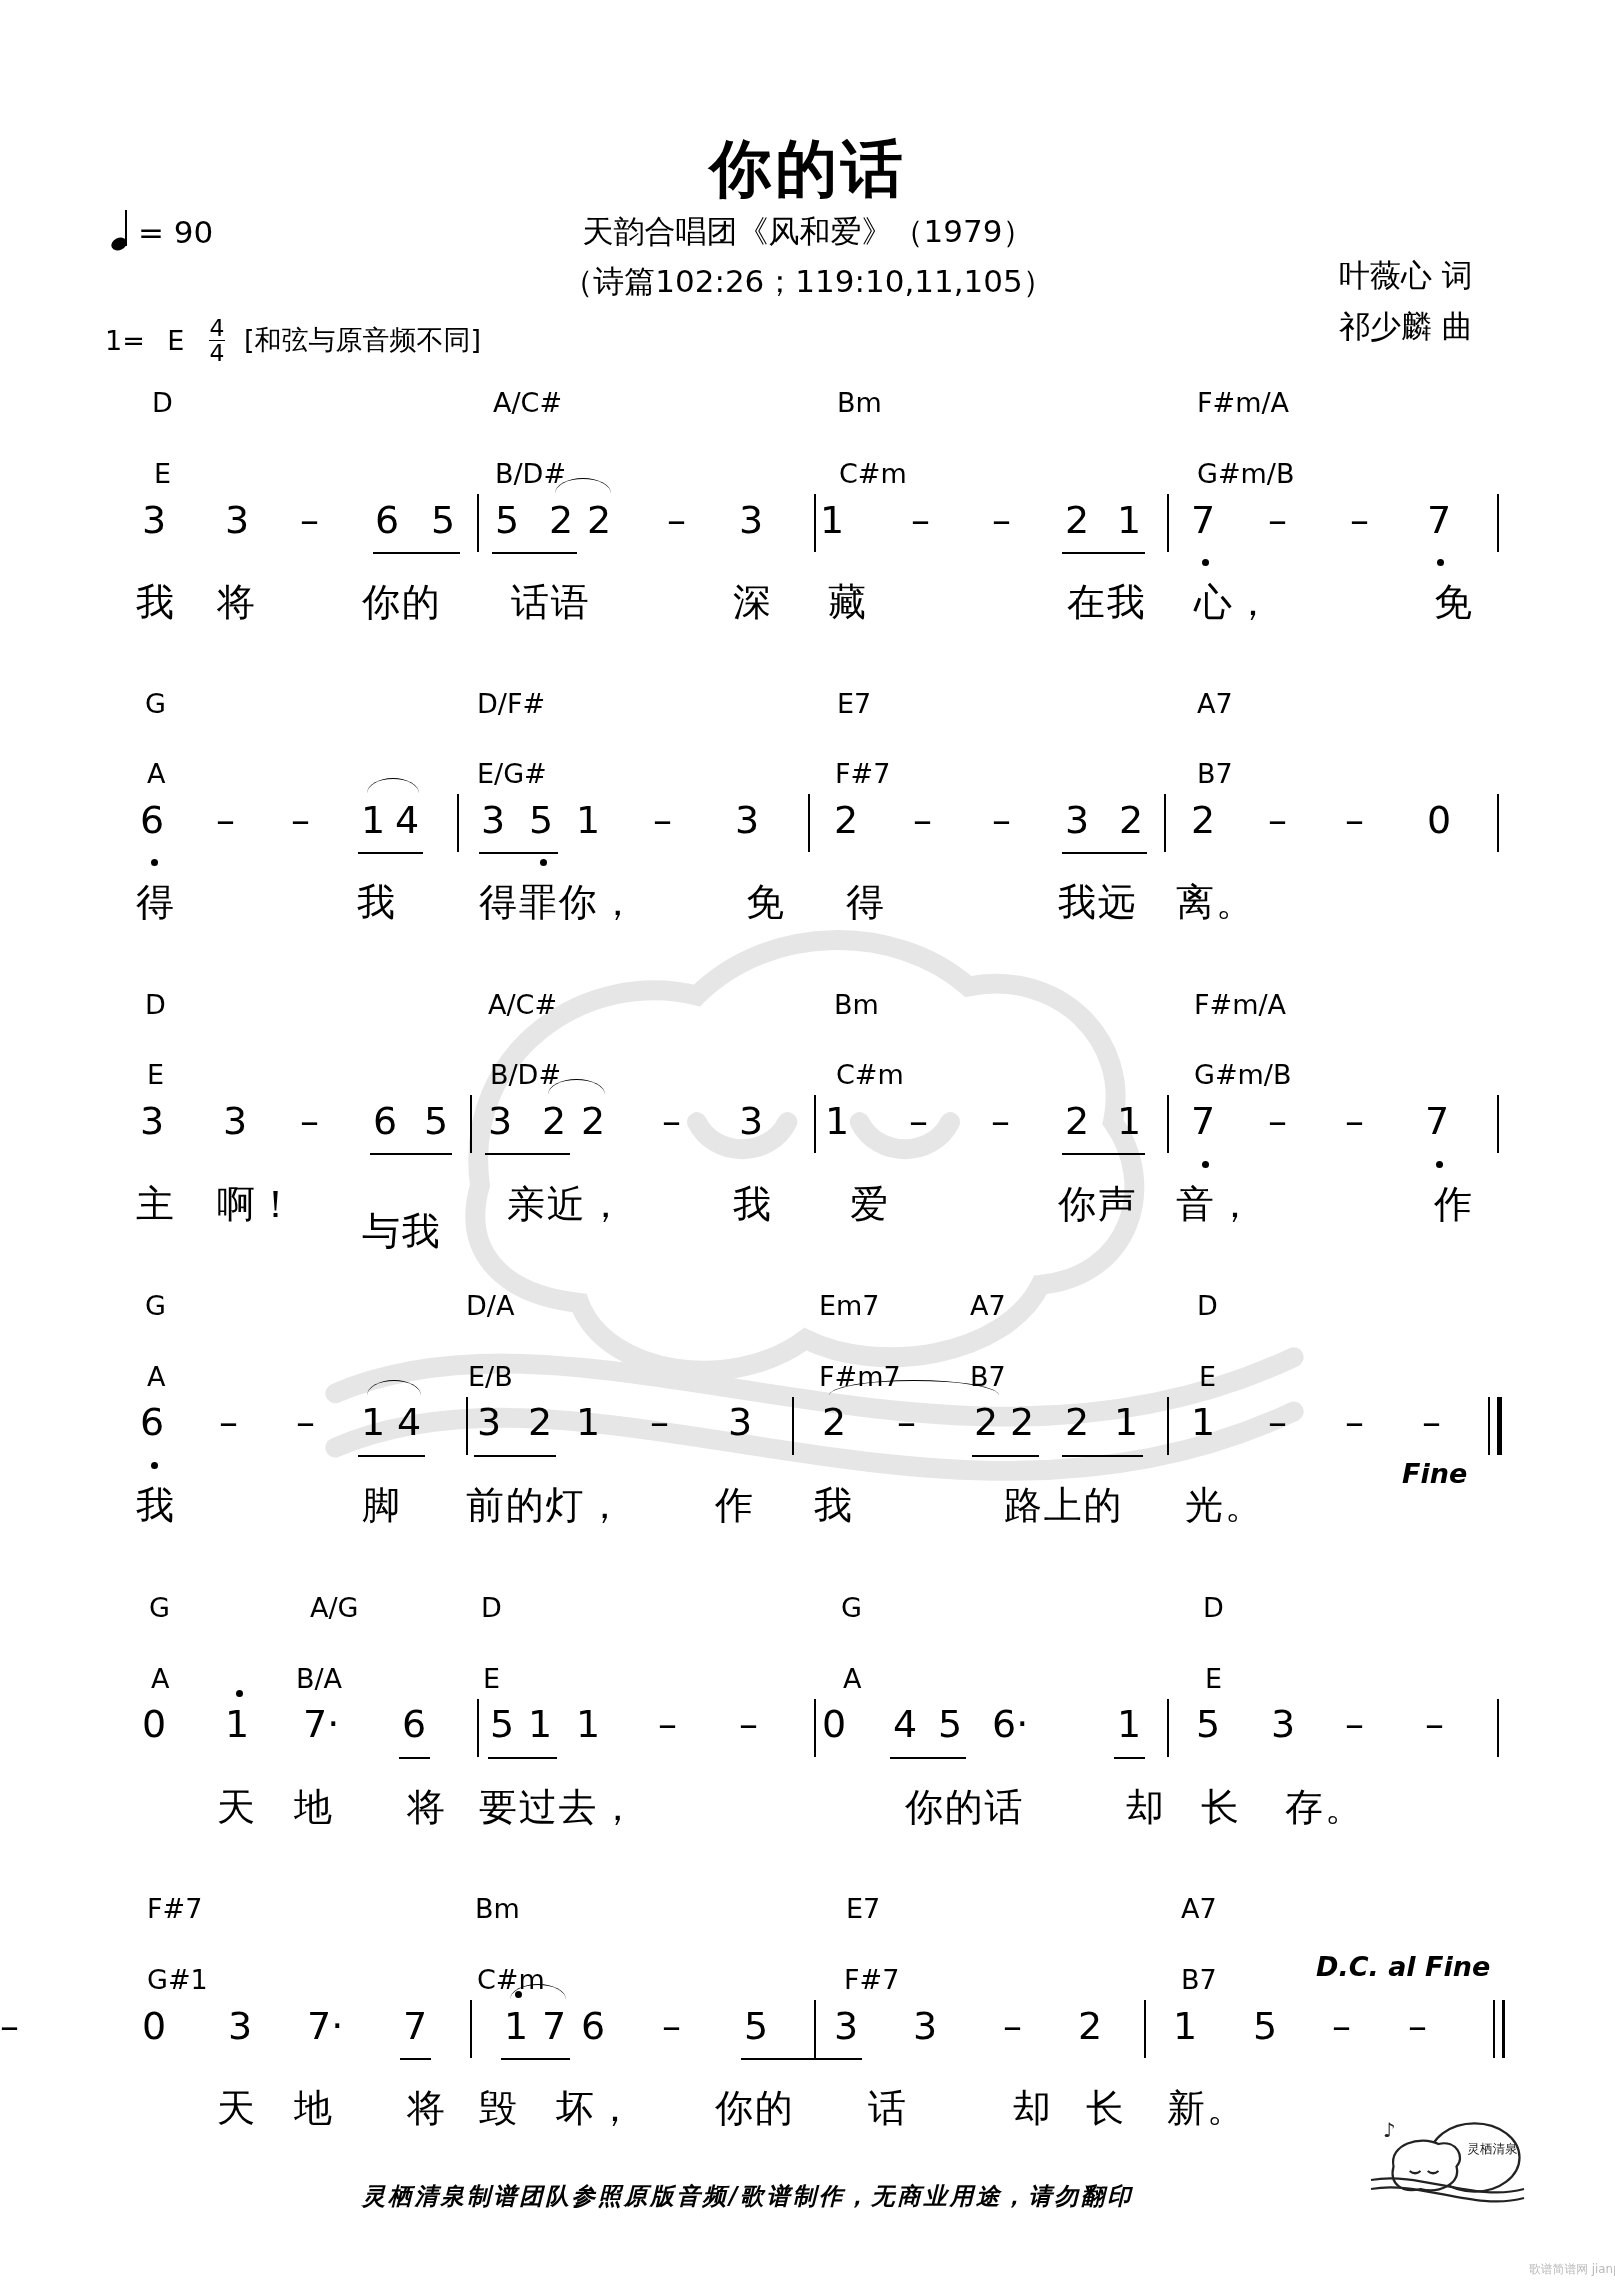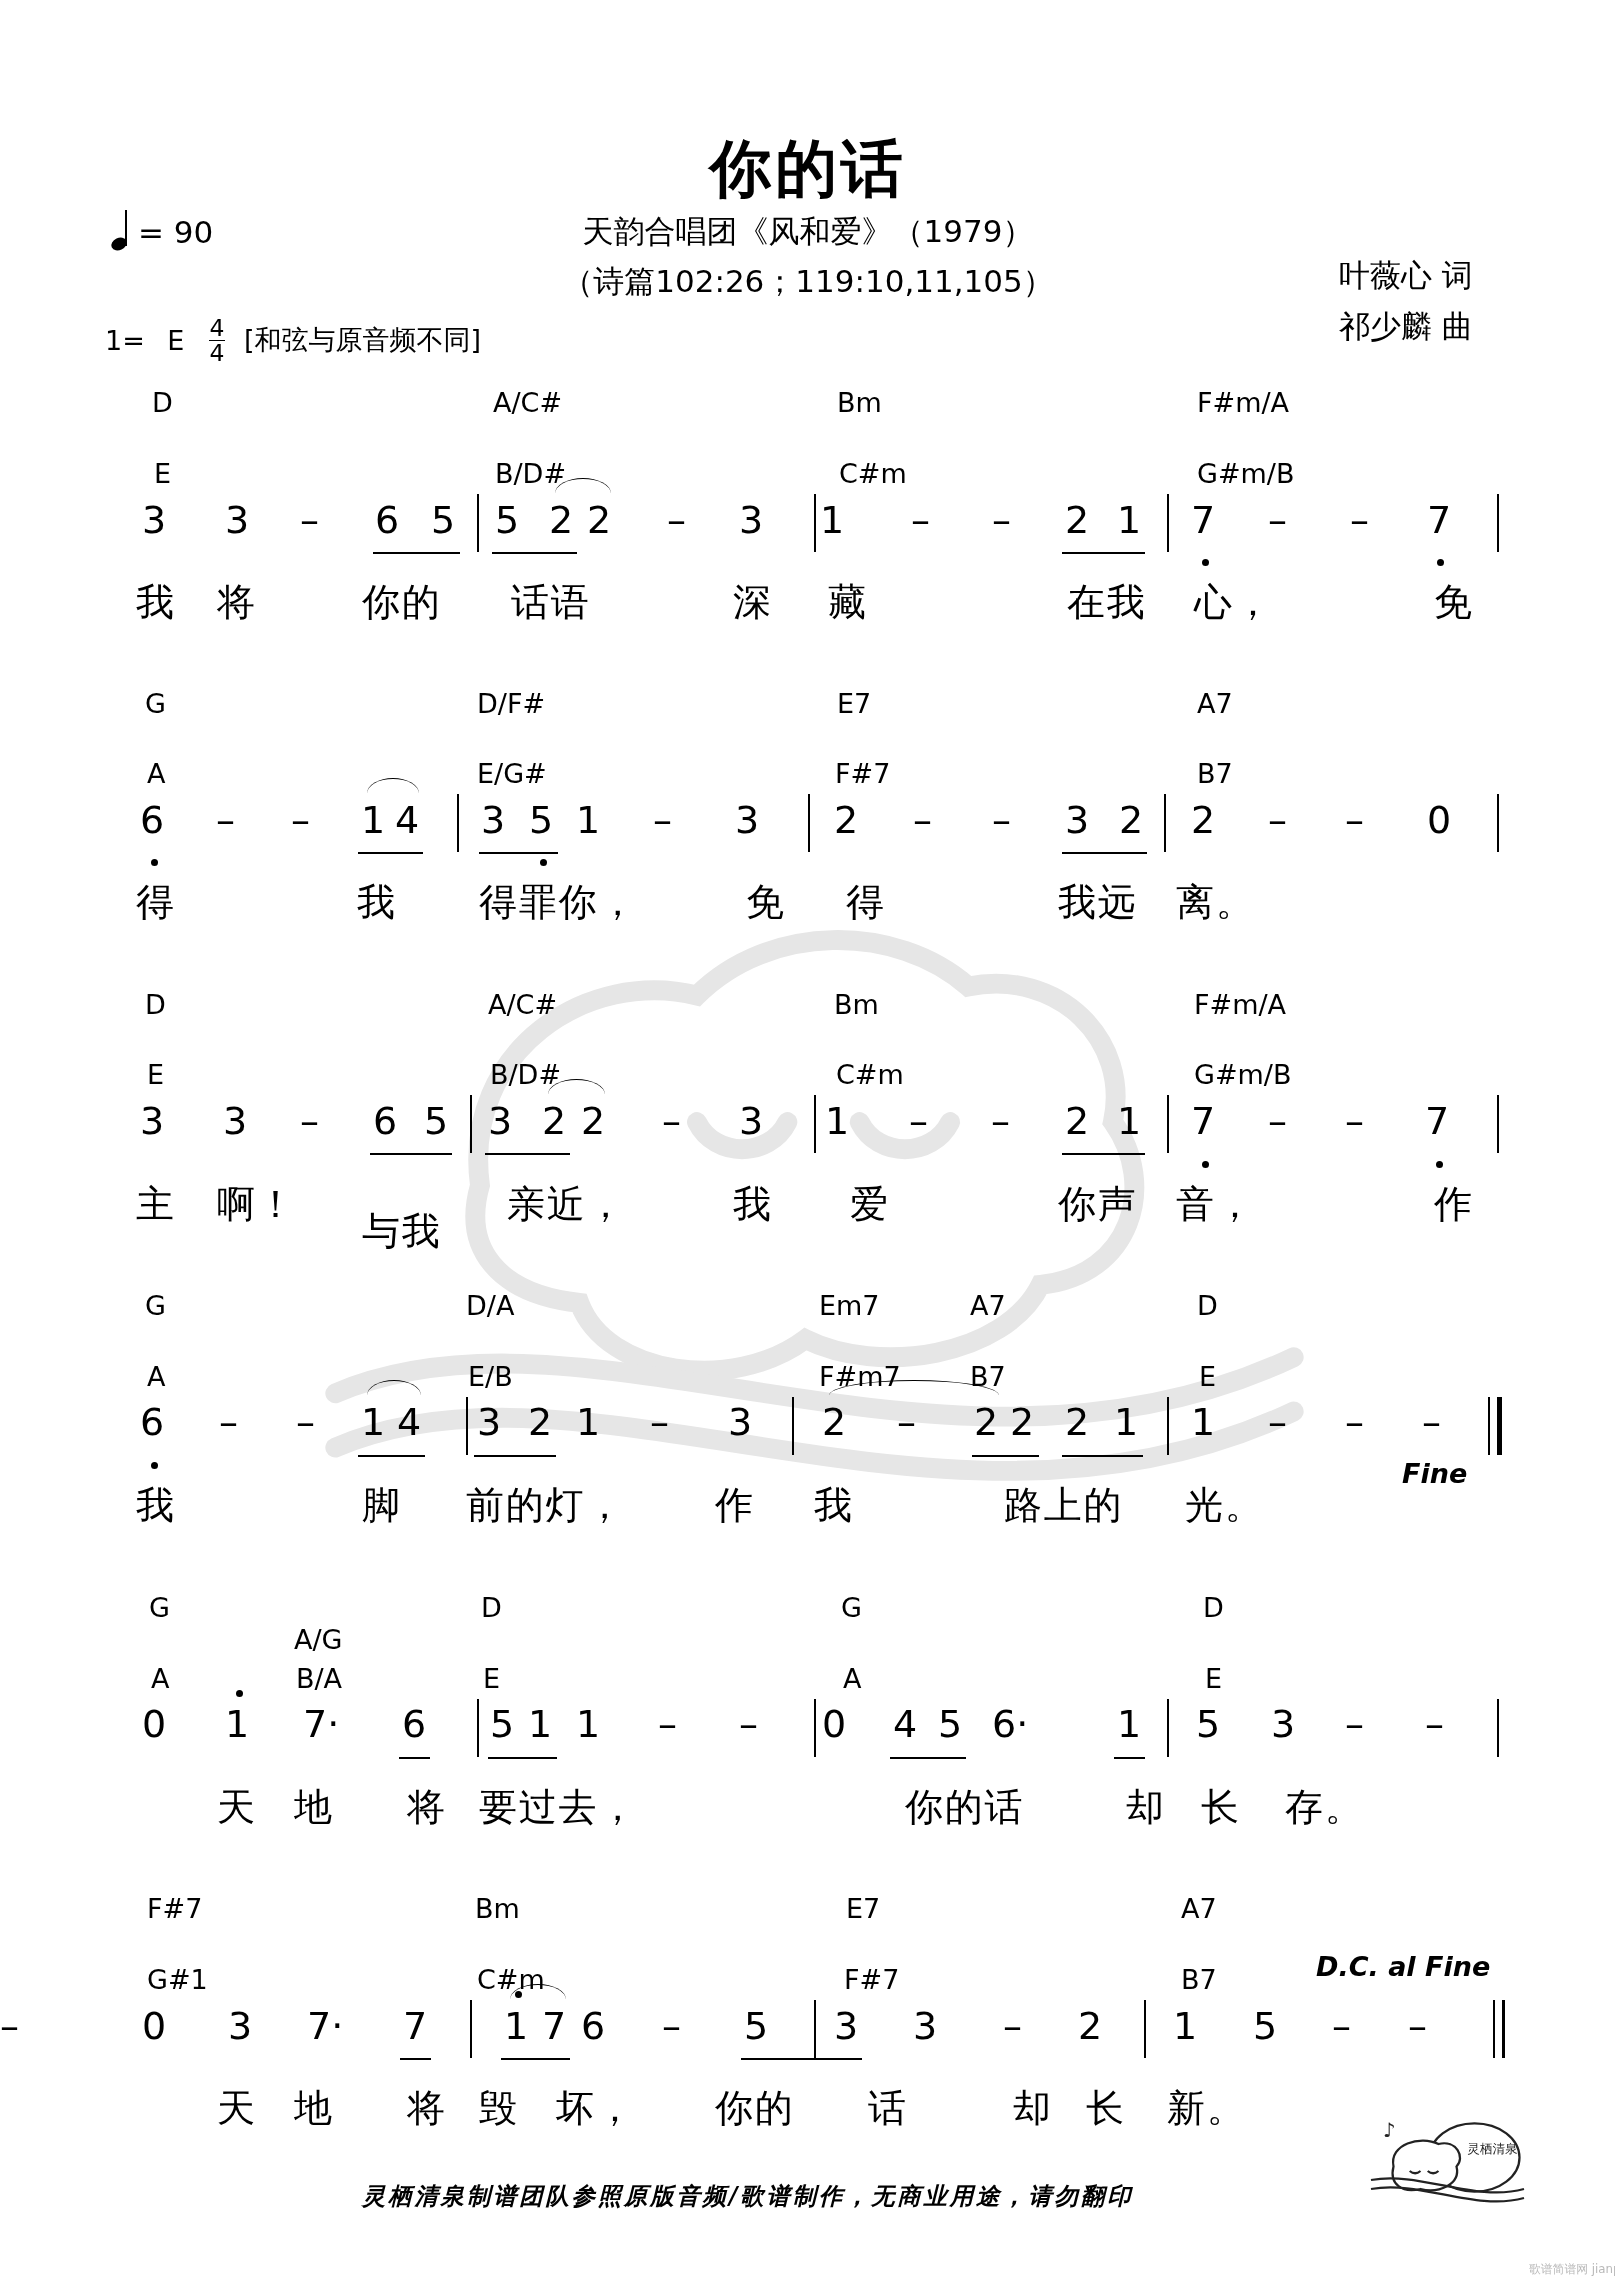--- a/index.html
+++ b/index.html
@@ -251,21 +251,21 @@
       <div class="abs lyr" style="left:362px;top:1480px;">脚</div>
       <div class="abs lyr" style="left:466px;top:1480px;">前的灯，</div>
       <div class="abs lyr" style="left:715px;top:1480px;">作</div>
       <div class="abs lyr" style="left:814px;top:1480px;">我</div>
       <div class="abs lyr" style="left:1004px;top:1480px;">路上的</div>
       <div class="abs lyr" style="left:1185px;top:1480px;">光。</div>
       <div class="abs mark" style="left:1402px;top:1458px;">Fine</div>
     </div>
     <div>
       <div class="abs chord" style="left:149px;top:1592px;">G</div>
-      <div class="abs chord" style="left:294px;top:1592px;margin-top:32px;">A/G</div>
+      <div class="abs chord" style="left:310px;top:1592px;">A/G</div>
       <div class="abs chord" style="left:481px;top:1592px;">D</div>
       <div class="abs chord" style="left:841px;top:1592px;">G</div>
       <div class="abs chord" style="left:1203px;top:1592px;">D</div>
       <div class="abs chord" style="left:151px;top:1663px;">A</div>
       <div class="abs chord" style="left:296px;top:1663px;">B/A</div>
       <div class="abs chord" style="left:483px;top:1663px;">E</div>
       <div class="abs chord" style="left:843px;top:1663px;">A</div>
       <div class="abs chord" style="left:1205px;top:1663px;">E</div>
       <div class="abs num" style="left:142px;top:1702px;">0</div>
       <div class="abs num" style="left:225px;top:1702px;">1</div>

